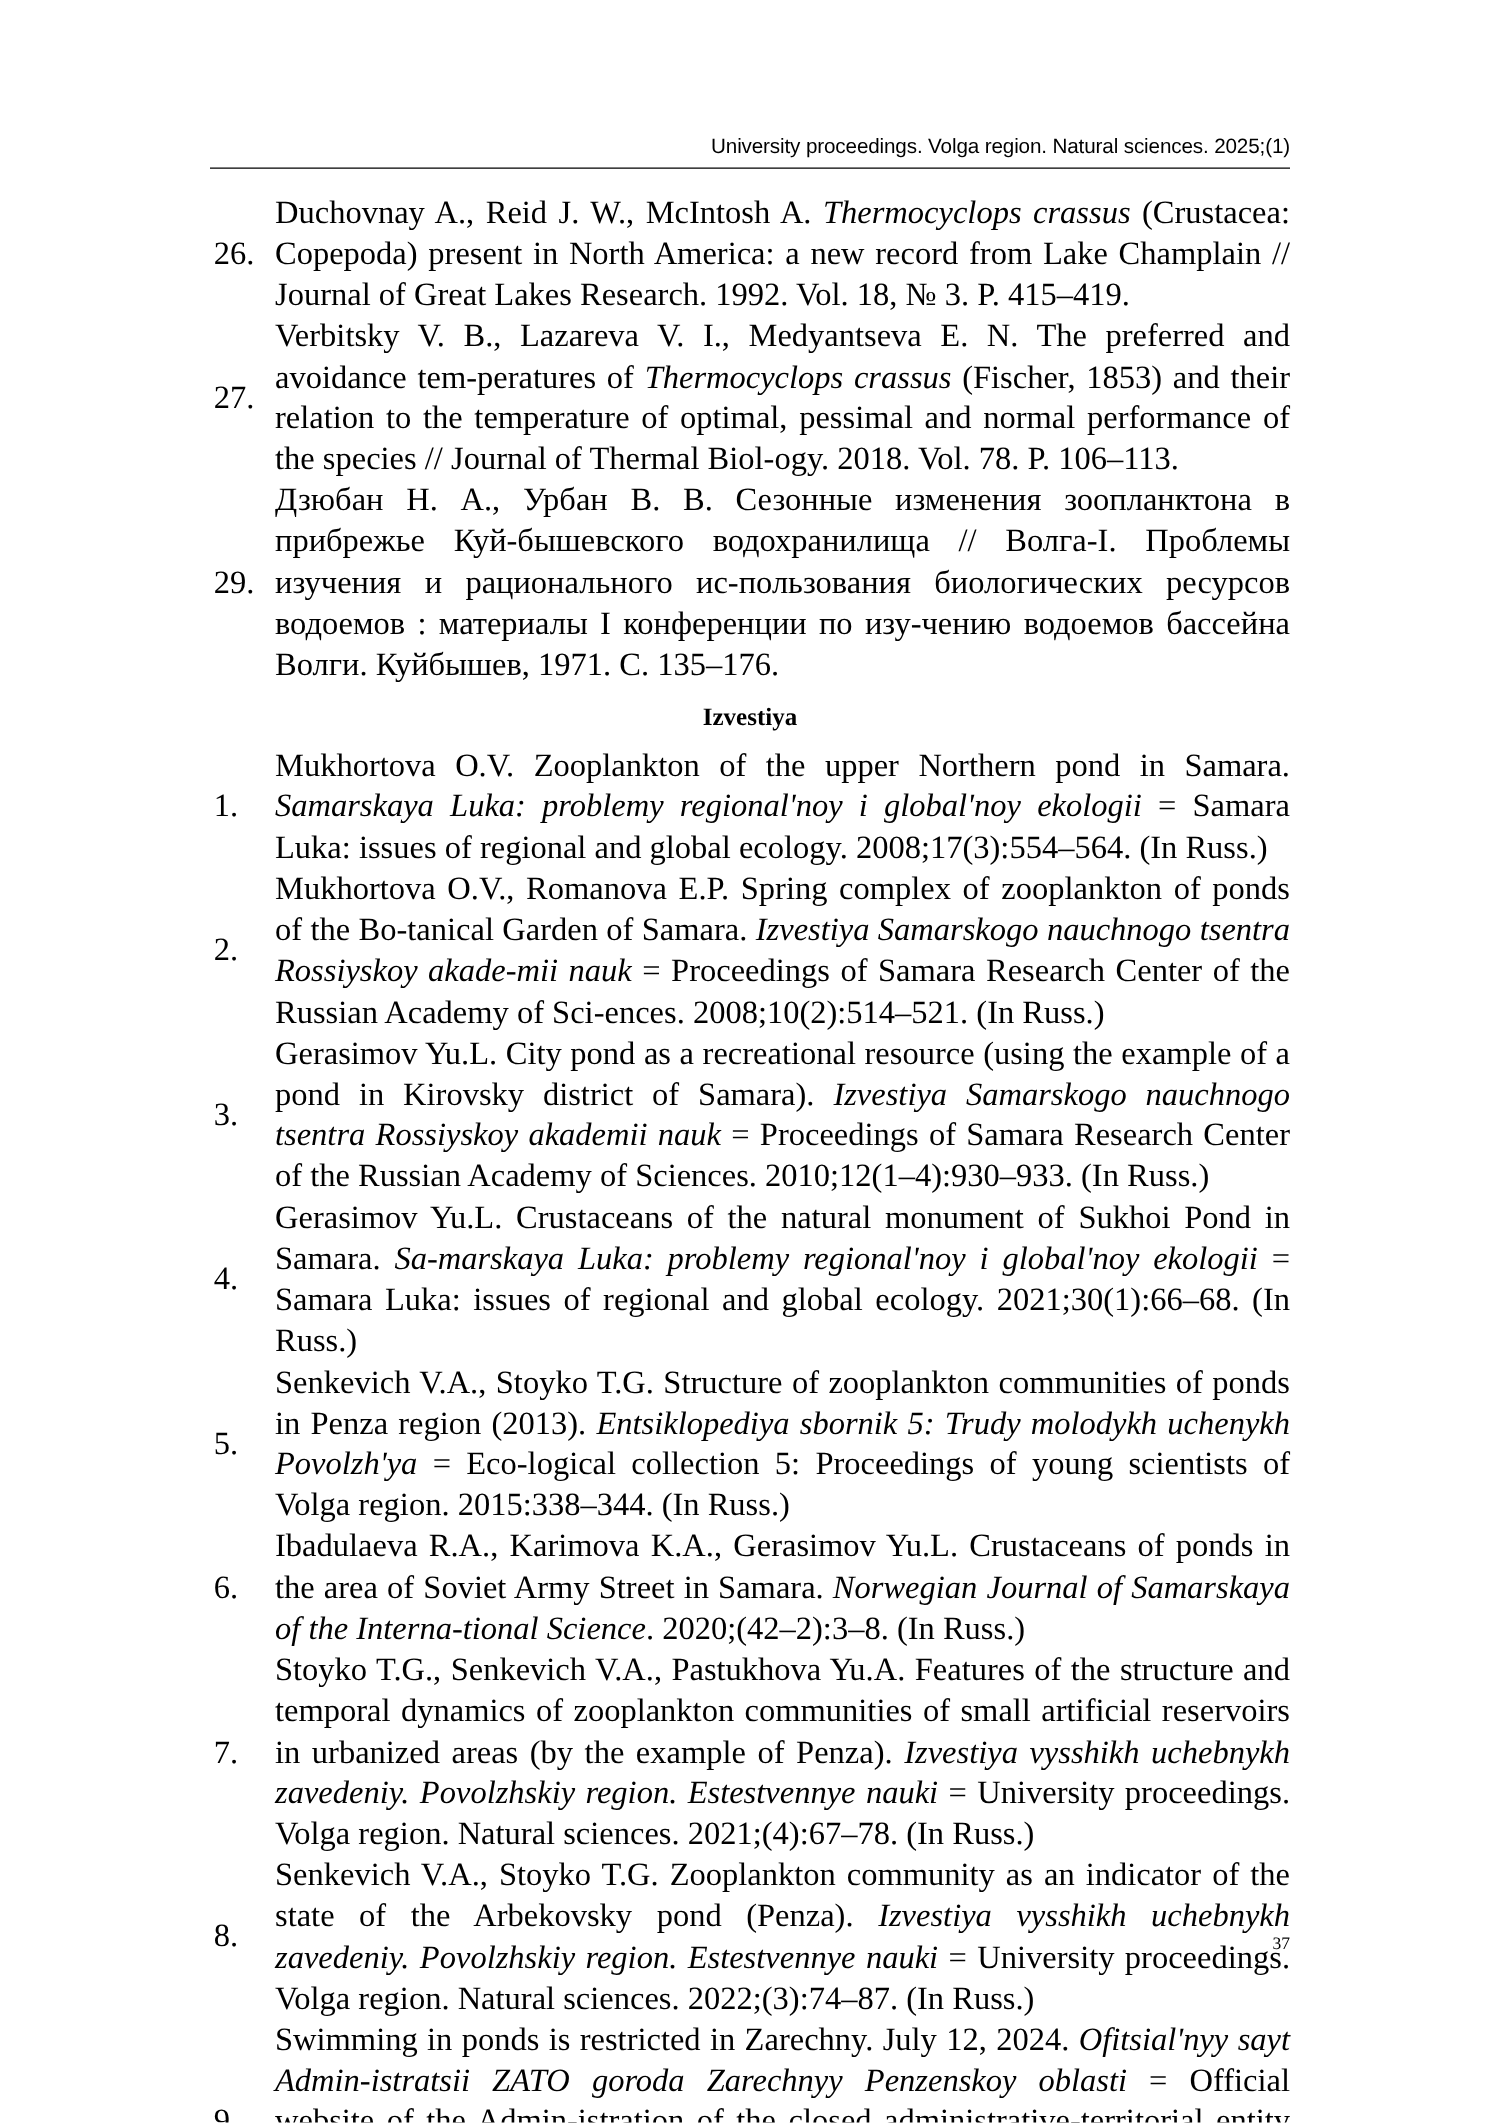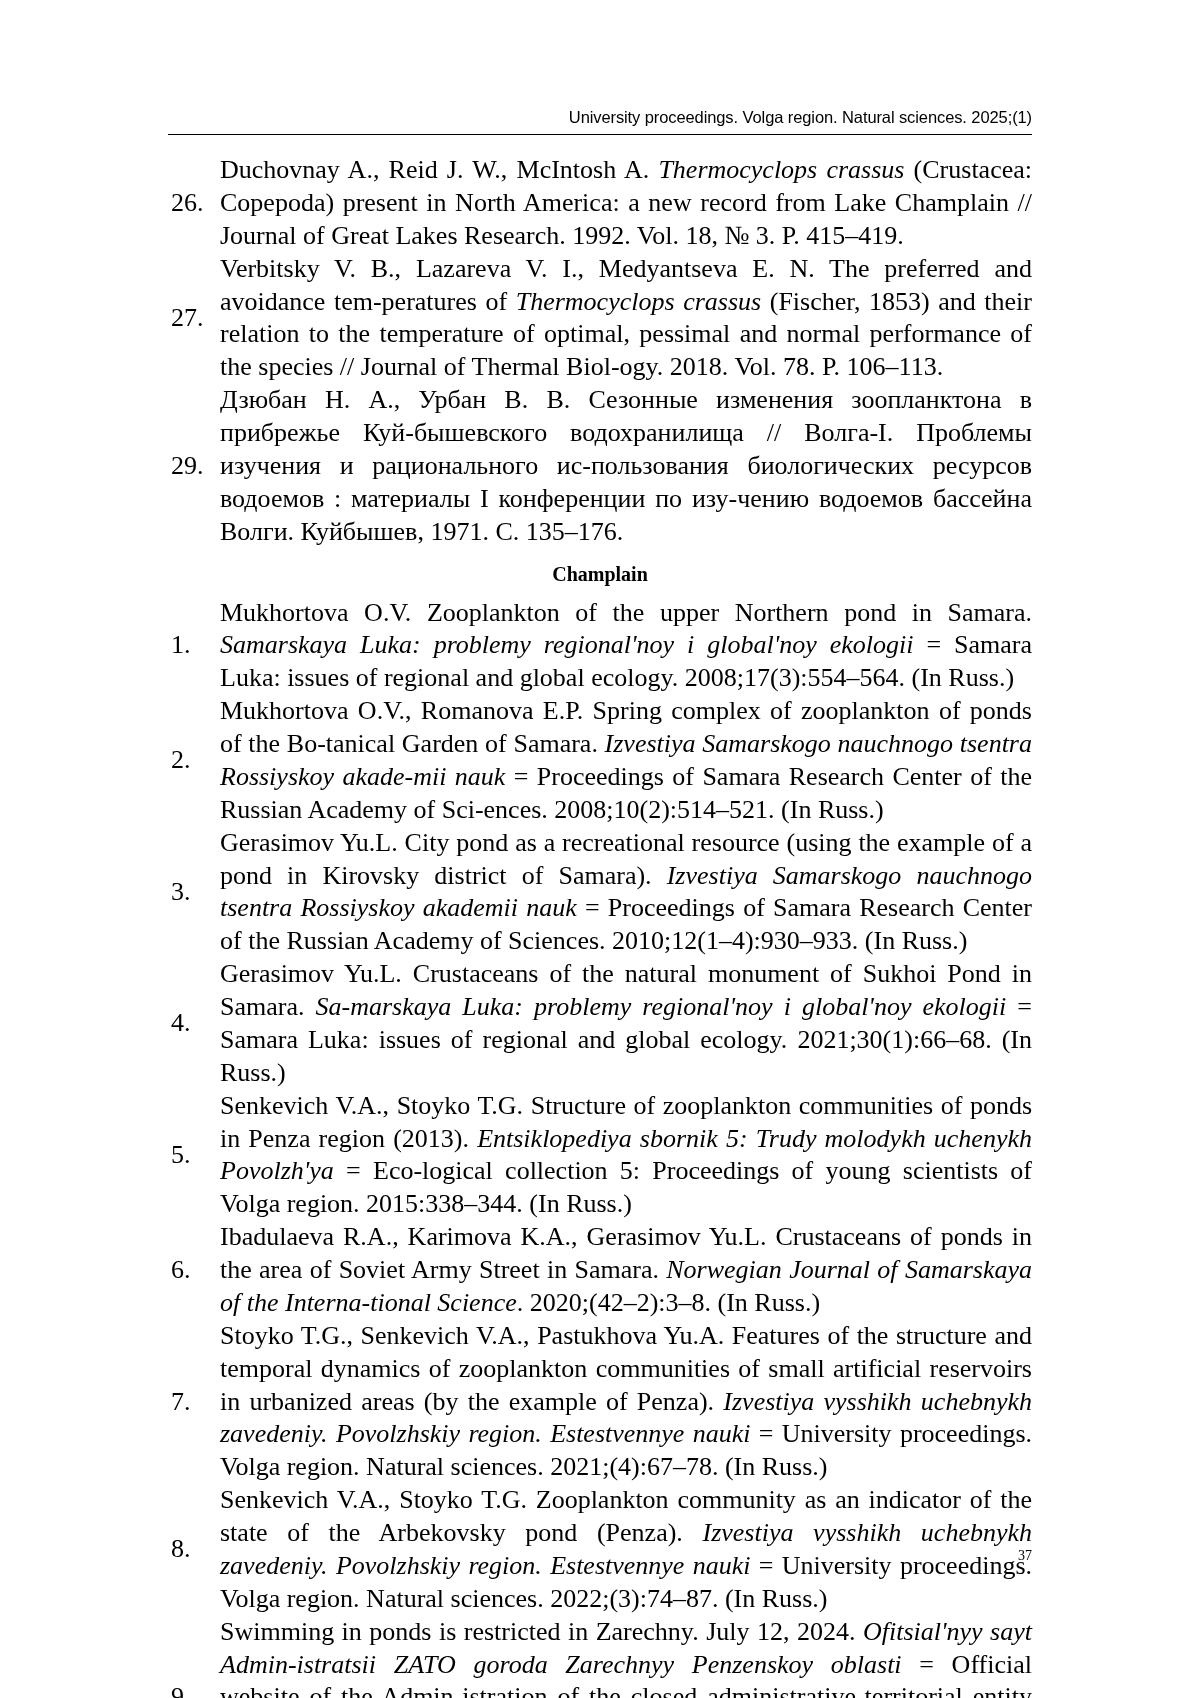--- a/index.html
+++ b/index.html
@@ -108,21 +108,21 @@
         <li class="ref">
           <span class="num">27.</span>
           <span class="body">Verbitsky V. B., Lazareva V. I., Medyantseva E. N. The preferred and avoidance tem-peratures of <i>Thermocyclops crassus</i> (Fischer, 1853) and their relation to the temperature of optimal, pessimal and normal performance of the species // Journal of Thermal Biol-ogy. 2018. Vol. 78. P. 106–113.</span>
         </li>
         <li class="ref">
           <span class="num">29.</span>
           <span class="body">Дзюбан Н. А., Урбан В. В. Сезонные изменения зоопланктона в прибрежье Куй-бышевского водохранилища // Волга-I. Проблемы изучения и рационального ис-пользования биологических ресурсов водоемов : материалы I конференции по изу-чению водоемов бассейна Волги. Куйбышев, 1971. С. 135–176.</span>
         </li>
       </ol>
 
-    <div class="section-title">Champlain</div>
+    <div class="section-title">Izvestiya</div>
 
     <ol class="reflist" id="english-list">
         <li class="ref">
           <span class="num">1.</span>
           <span class="body">Mukhortova O.V. Zooplankton of the upper Northern pond in Samara. <i>Samarskaya Luka: problemy regional'noy i global'noy ekologii</i> = Samara Luka: issues of regional and global ecology. 2008;17(3):554–564. (In Russ.)</span>
         </li>
         <li class="ref">
           <span class="num">2.</span>
           <span class="body">Mukhortova O.V., Romanova E.P. Spring complex of zooplankton of ponds of the Bo-tanical Garden of Samara. <i>Izvestiya Samarskogo nauchnogo tsentra Rossiyskoy akade-mii nauk</i> = Proceedings of Samara Research Center of the Russian Academy of Sci-ences. 2008;10(2):514–521. (In Russ.)</span>
         </li>

